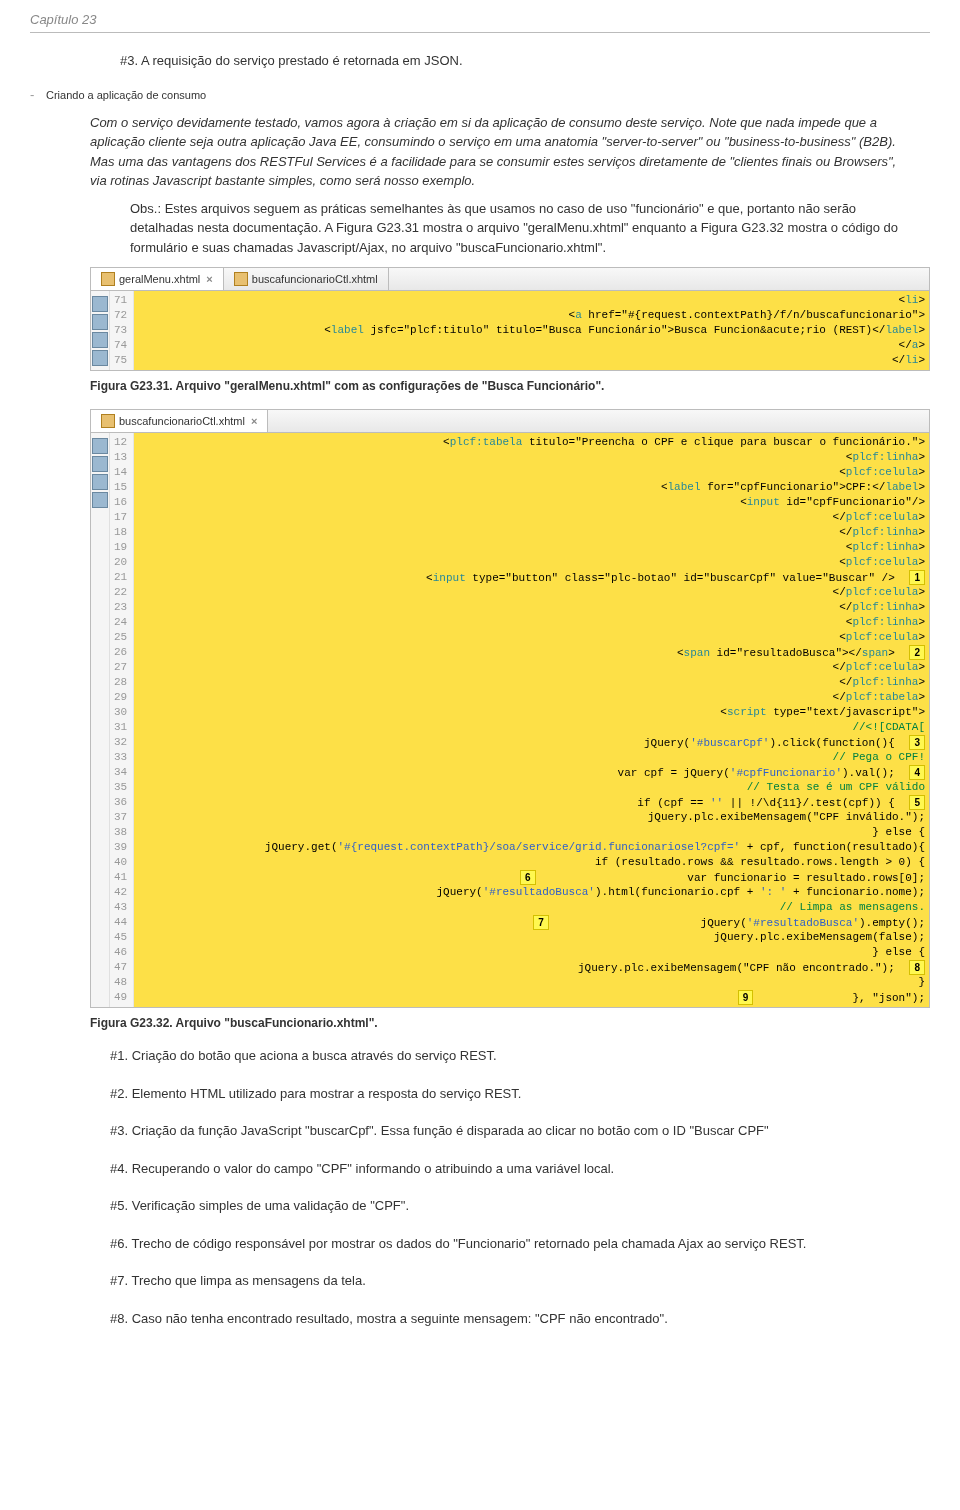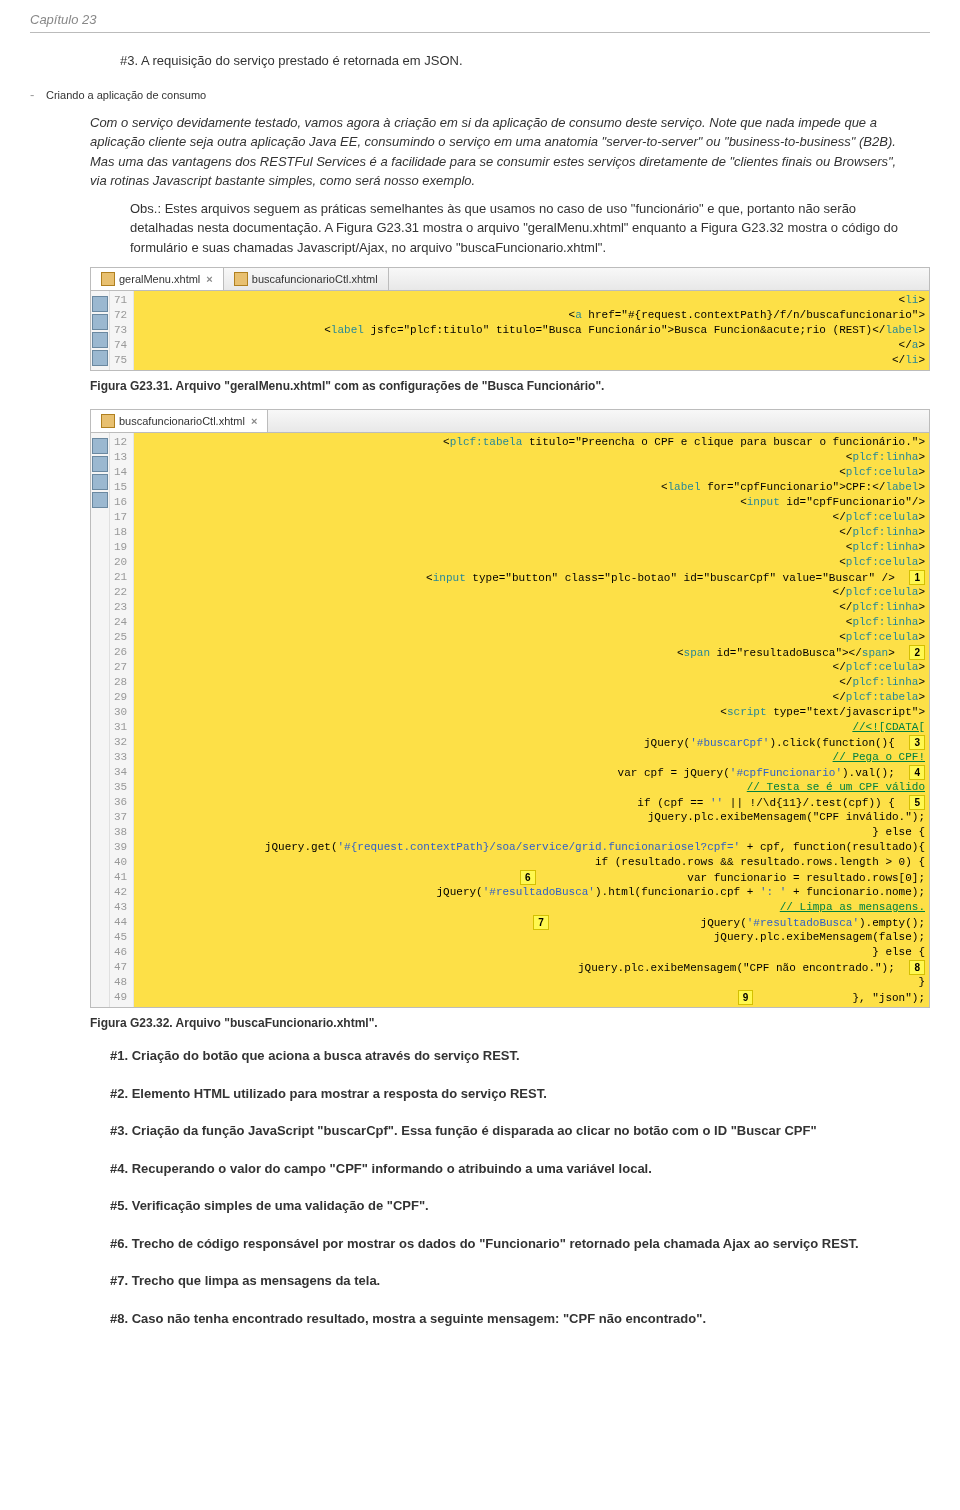--- a/index.html
+++ b/index.html
@@ -139,42 +139,41 @@
   }
   .codelines div.row {
     height: 15px;
     line-height: 15px;
     position: relative;
     text-align: right;
   }
   .t-tag { color: #268898; }
   .t-str { color: #3060c8; }
   .t-txt { color: #000; }
-  .t-cmt { color: #008040; text-decoration: underline; }
+  .t-cmt { color: #008040; }
   .t-marker {
     display: inline-block;
     background: #fff850;
     border: 1px solid #d4c000;
     color: #000;
     font-family: Verdana, sans-serif;
     font-weight: bold;
     padding: 0 4px;
     margin-left: 8px;
     font-size: 10px;
     line-height: 13px;
   }
   ol.hash-list {
     list-style: none;
     padding-left: 0;
     margin-left: 80px;
     margin-right: 30px;
   }
   ol.hash-list li {
     margin-bottom: 18px;
-    font-weight: bold;
   }
 </style>
 </head>
 <body>
 
 <div class="page">
   <div class="chapter">Capítulo 23</div>
 
   <div class="step-num">#3.   A requisição do serviço prestado é retornada em JSON.</div>
 

